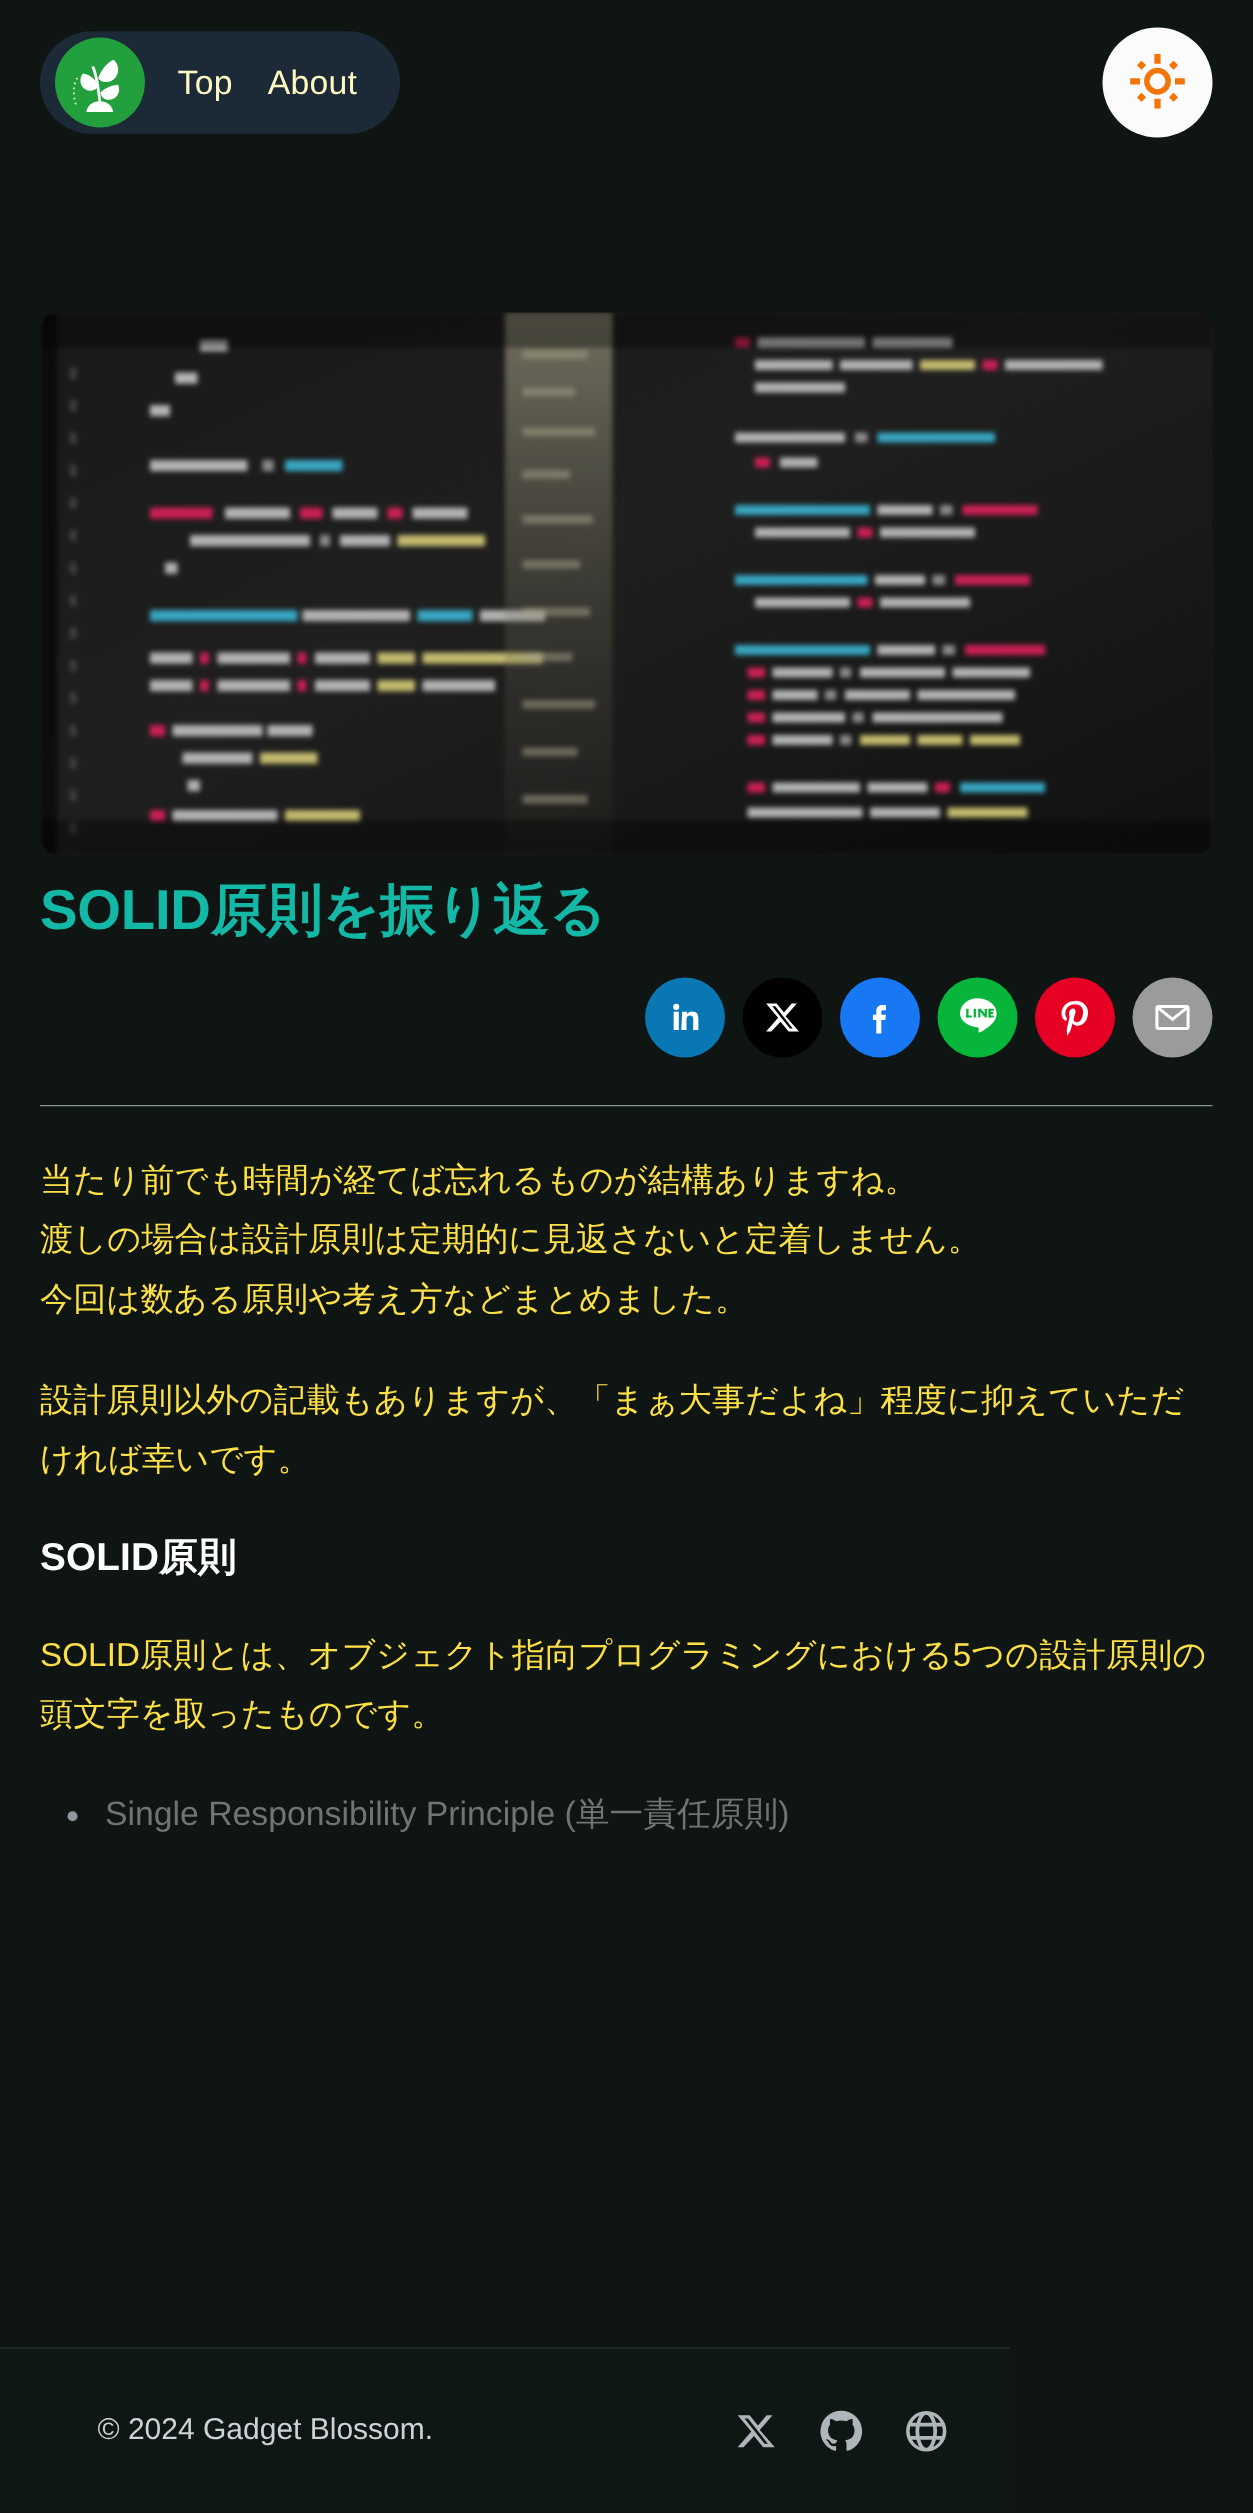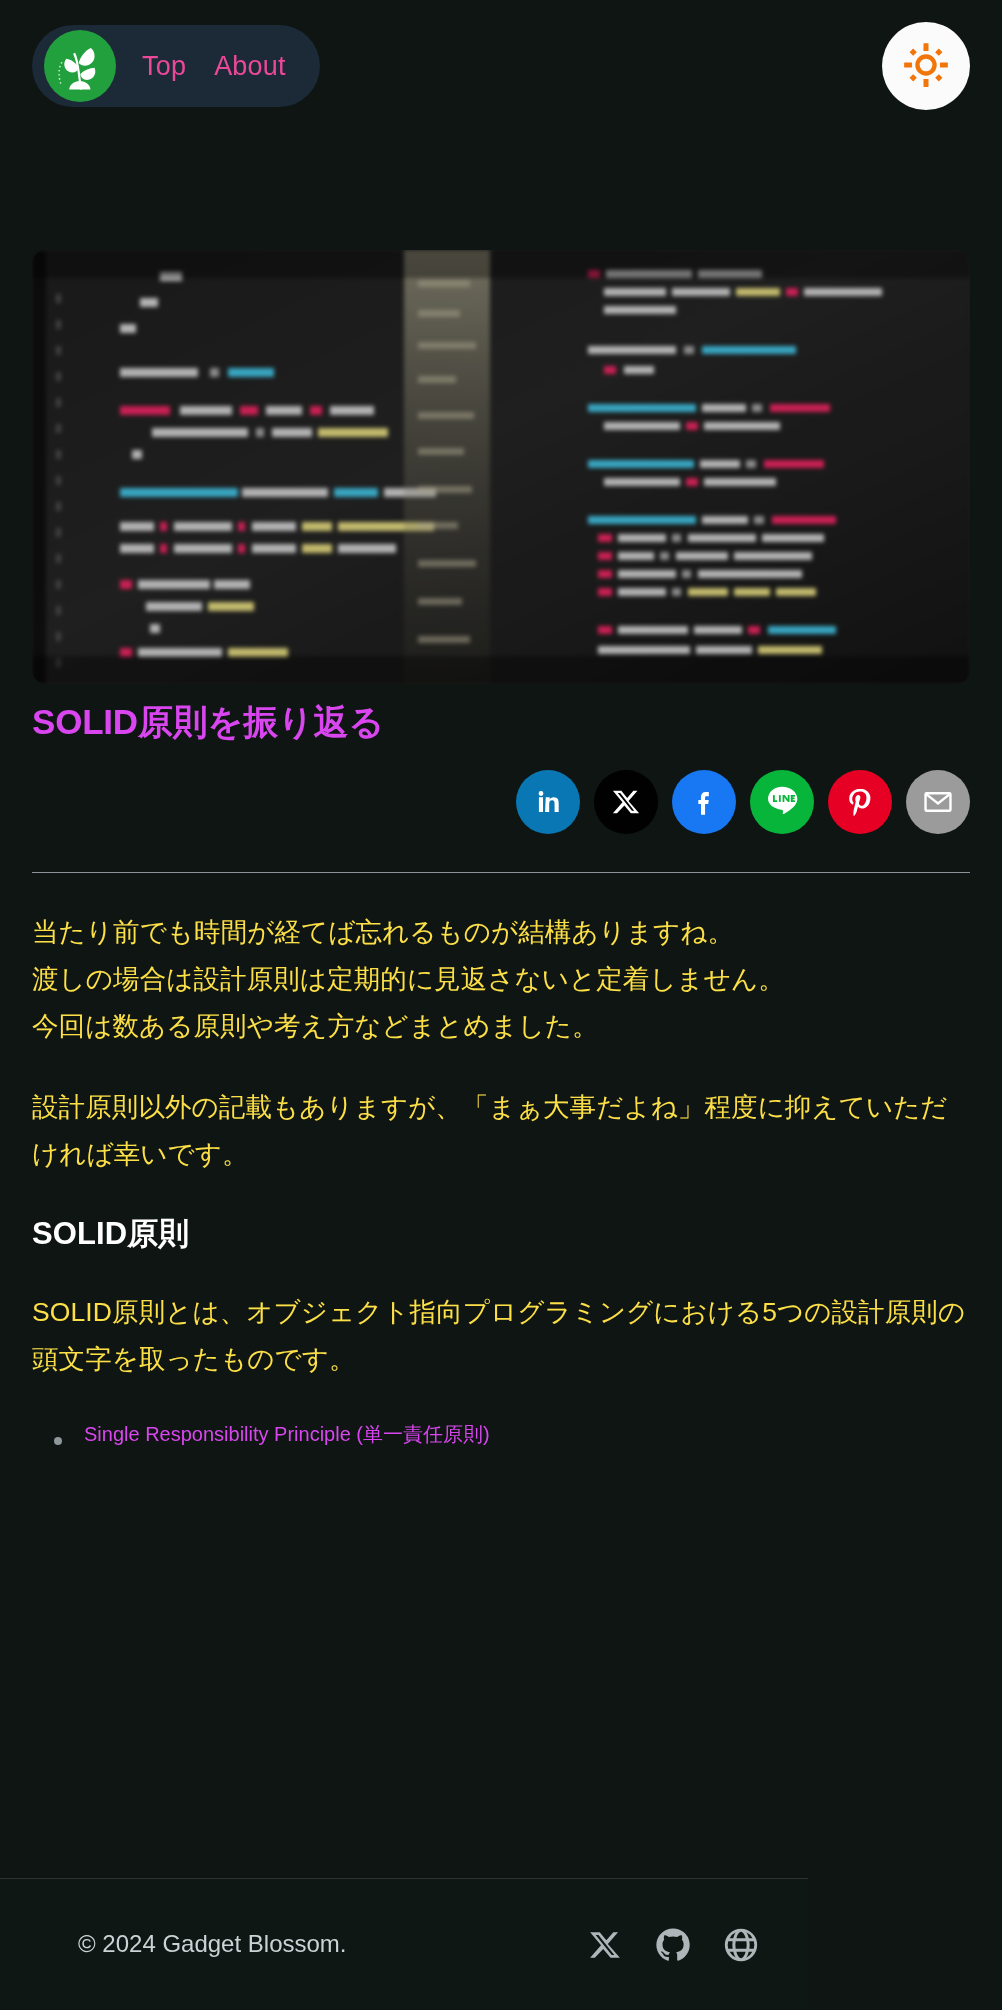--- a/index.html
+++ b/index.html
@@ -51,21 +51,21 @@
     overflow: hidden;
   }
   .logo-badge svg { display: block; }
 
   .nav-links {
     display: flex;
     align-items: center;
     gap: 28px;
   }
   .nav-link {
-    color: #ec4899;
+    color: #fef9c3;
     font-size: 27px;
     line-height: 1;
     text-decoration: none;
     letter-spacing: 0.2px;
     cursor: pointer;
   }
 
   .theme-toggle {
     width: 88px;
     height: 88px;
@@ -105,23 +105,23 @@
   }
 
   .post-date {
     font-size: 25px;
     color: #a8b0b4;
     line-height: 1;
     margin-bottom: 34px;
   }
 
   .post-title {
-    font-size: 35px;
+    font-size: 45px;
     font-weight: bold;
-    color: #d946ef;
+    color: #14b8a6;
     line-height: 1.25;
     letter-spacing: -0.2px;
   }
 
   
   .share-row {
     display: flex;
     justify-content: flex-end;
     align-items: center;
     gap: 14px;
@@ -163,23 +163,23 @@
     color: #ffffff;
     margin: 8px 0 34px 0;
     letter-spacing: 0.1px;
   }
 
   .prose ul {
     list-style: none;
     margin-top: 6px;
   }
   .prose li {
-    font-size: 20px;
+    font-size: 27px;
     line-height: 1.7;
-    color: #d946ef;
+    color: #737373;
     padding-left: 52px;
     position: relative;
   }
   .prose li::before {
     content: "";
     position: absolute;
     left: 22px;
     top: 20px;
     width: 8px;
     height: 8px;

